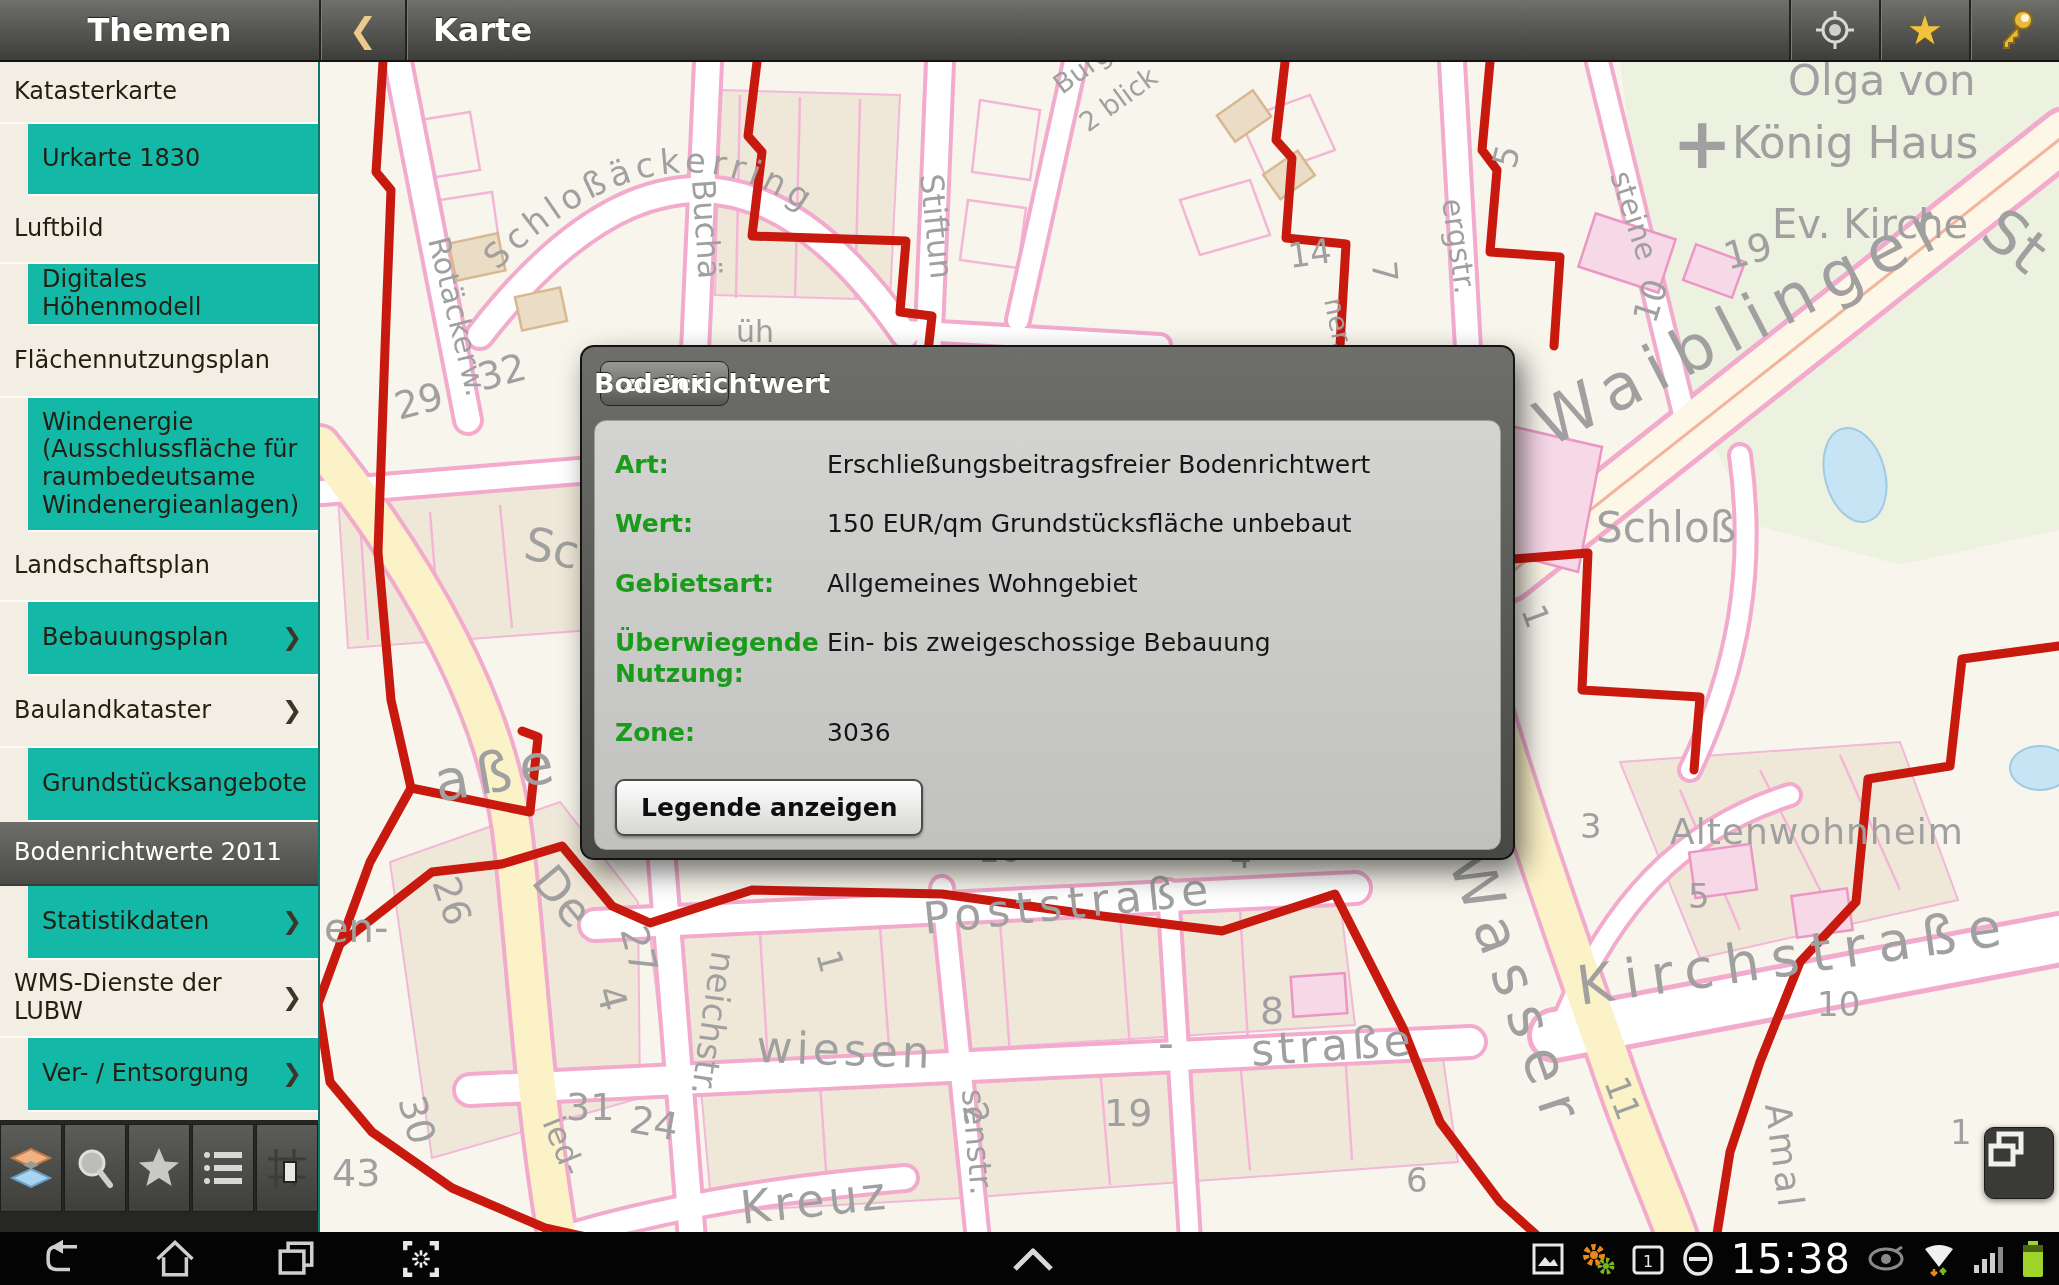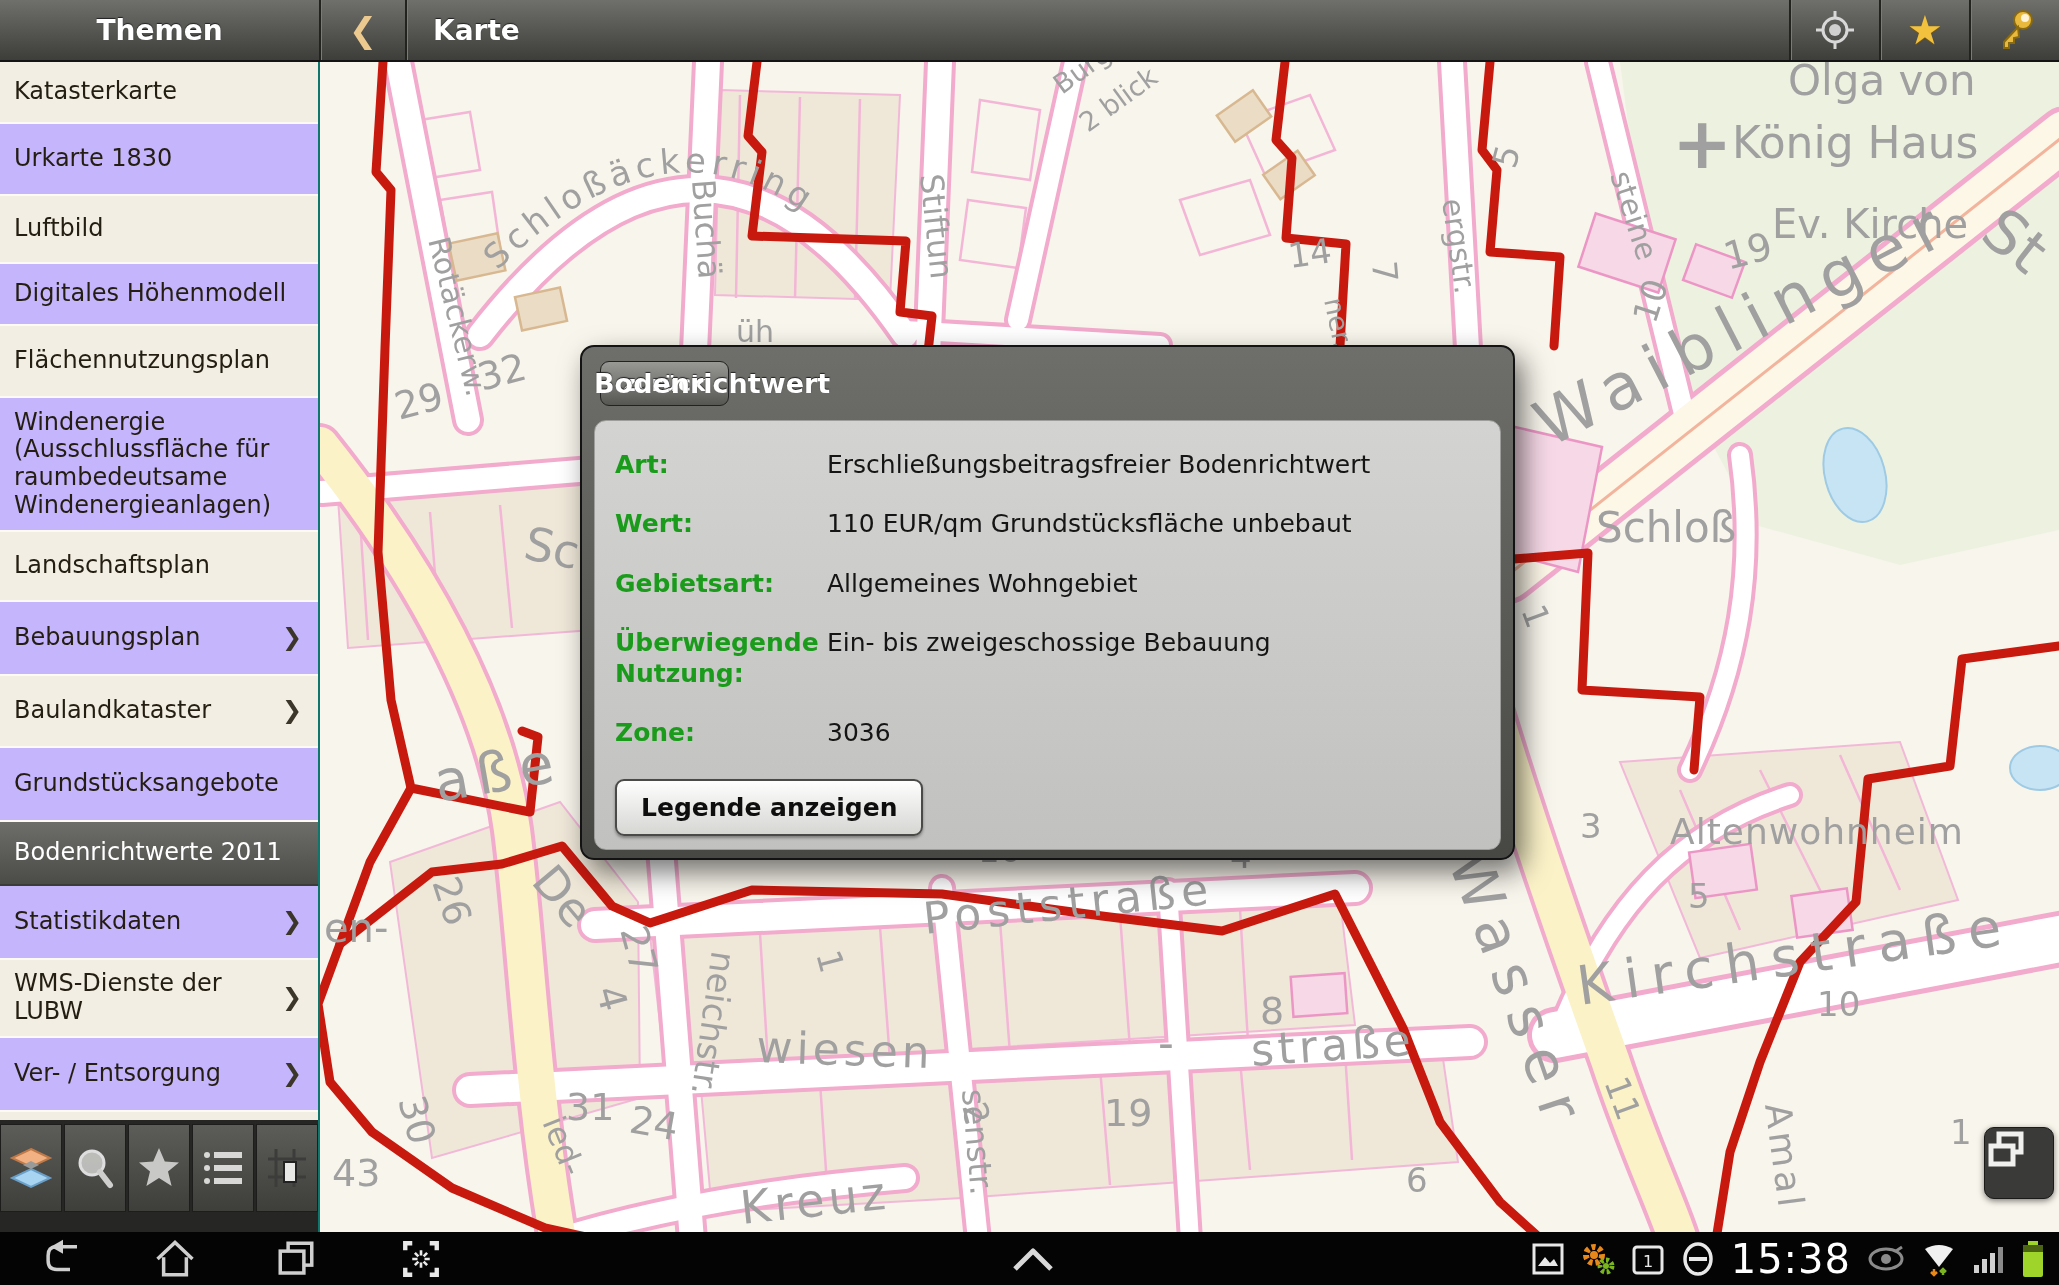--- a/index.html
+++ b/index.html
@@ -5,36 +5,36 @@
   html,body{margin:0;padding:0;background:#000;}
   *{box-sizing:border-box;font-family:"DejaVu Sans","Liberation Sans",sans-serif;}
   .screen{position:relative;width:2059px;height:1285px;overflow:hidden;background:#f8f5ec;}
 
   
   .topbar{position:absolute;left:0;top:0;width:2059px;height:62px;
     background:linear-gradient(#6f6f6b,#3d3d3a);border-bottom:2px solid #141414;
     display:flex;align-items:stretch;color:#fff;z-index:40;}
   .tb-sect{display:flex;align-items:center;justify-content:center;position:relative;}
   .tb-sep{width:2px;background:#22221f;box-shadow:1px 0 0 #7a7a76;}
-  .tb-title{font-size:28px;font-weight:bold;text-shadow:0 -1px 1px #222;}
+  .tb-title{font-size:32px;font-weight:bold;text-shadow:0 -1px 1px #222;}
   .tb-themen{width:319px;}
   .tb-back{width:84px;cursor:pointer;}
   .back-chev{color:#ecc98e;font-size:34px;font-weight:bold;}
   .tb-karte{flex:0 0 auto;padding-left:26px;}
   .tb-spacer{flex:1;}
   .tb-btn{width:88px;display:flex;align-items:center;justify-content:center;}
   .star-gold{color:#f2c23e;font-size:40px;text-shadow:0 1px 1px #7a5a10;}
 
   
   .sidebar{position:absolute;left:0;top:62px;width:320px;height:1170px;background:#f3eee3;
     border-right:2px solid #0f766e;display:flex;flex-direction:column;z-index:30;}
   .si{display:flex;align-items:center;padding:0 14px;font-size:24px;color:#241e12;
       border-bottom:2px solid #fcfaf3;line-height:1.15;flex:0 0 auto;position:relative;cursor:pointer;}
   .si.cream{background:#f3eee3;}
-  .si.tan{background:#c4b5fd;}
+  .si.tan{background:#14b8a6;margin-left:28px;}
   .si.dark{background:linear-gradient(#6d6d69,#4b4b47);color:#fff;font-weight:normal;border-bottom:2px solid #3b3b38;}
   .si-chev{position:absolute;right:16px;font-size:24px;font-weight:bold;color:#3c362a;}
   .side-gap{height:8px;background:#f3eee3;flex:0 0 auto;}
   .side-toolbar{flex:1;background:#262624;display:flex;align-items:flex-start;padding-top:4px;gap:2px;}
   .tool-btn{width:62px;height:88px;background:linear-gradient(#5c5c59,#3e3e3b);
     border:1px solid #1d1d1b;display:flex;align-items:center;justify-content:center;cursor:pointer;}
 
   
   .map{position:absolute;left:320px;top:62px;width:1739px;height:1170px;overflow:hidden;background:#f8f5ec;}
   .map svg{position:absolute;left:0;top:0;}
@@ -395,21 +395,21 @@
       <button class="btn-back">zurück</button>
       <div class="dlg-title">Bodenrichtwert</div>
     </div>
     <div class="dlg-content">
       <div class="drow">
         <div class="rl">Art:</div>
         <div class="rv">Erschließungsbeitragsfreier Bodenrichtwert</div>
       </div>
       <div class="drow">
         <div class="rl">Wert:</div>
-        <div class="rv">110 EUR/qm Grundstücksfläche unbebaut</div>
+        <div class="rv">150 EUR/qm Grundstücksfläche unbebaut</div>
       </div>
       <div class="drow">
         <div class="rl">Gebietsart:</div>
         <div class="rv">Allgemeines Wohngebiet</div>
       </div>
       <div class="drow">
         <div class="rl">Überwiegende Nutzung:</div>
         <div class="rv">Ein- bis zweigeschossige Bebauung</div>
       </div>
       <div class="drow">

